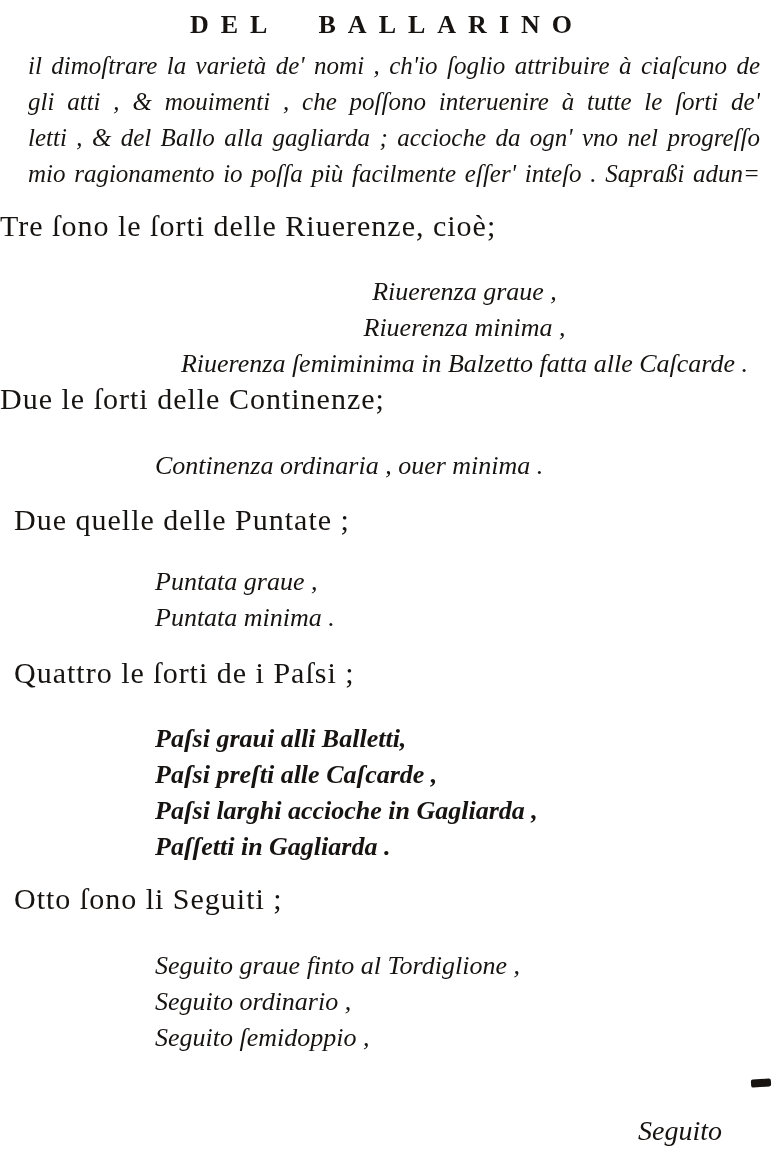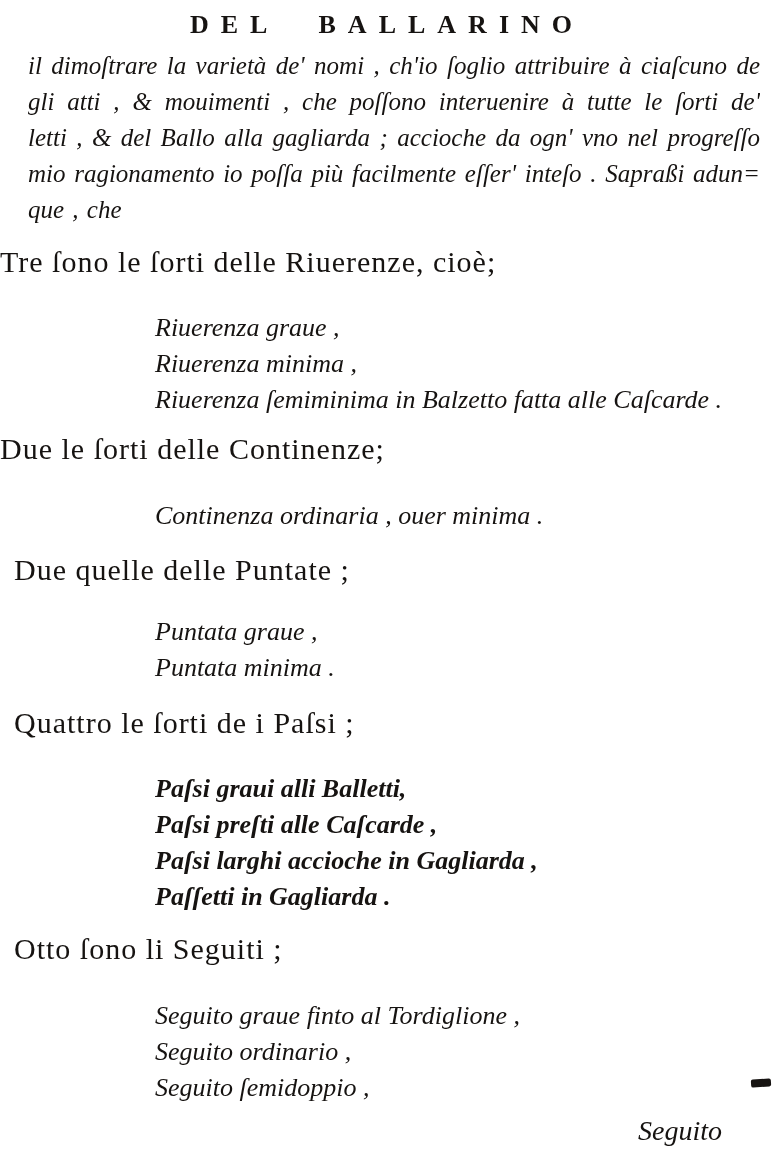--- a/index.html
+++ b/index.html
@@ -47,22 +47,22 @@
     white-space: nowrap;
   }
   h2.nudge { transform: translateX(14px); }
   .list { margin-left: 155px; }
   .item {
     font-style: italic;
     font-size: 26px;
     line-height: 36px;
     white-space: nowrap;
   }
-  .sec1 h2 { margin-top: 17px; } .sec1 .list { margin-top: 31px; }
-  .sec2 h2 { margin-top: 14px; } .sec2 .list { margin-top: 32px; }
+  .sec1 h2 { margin-top: 17px; } .sec1 .list { margin-top: 31px; text-align: center; }
+  .sec2 h2 { } .sec2 .list { margin-top: 32px; }
   .sec3 h2 { margin-top: 19px; } .sec3 .list { margin-top: 27px; }
   .sec4 h2 { margin-top: 20px; } .sec4 .list { margin-top: 31px; font-weight: bold; }
   .sec5 h2 { margin-top: 17px; } .sec5 .list { margin-top: 32px; }
   .catchword {
     position: absolute;
     top: 1113px;
     right: 52px;
     font-style: italic;
     font-size: 28px;
     line-height: 36px;
@@ -83,21 +83,20 @@
 
 <div class="page">
 
   <div class="running-header">DEL BALLARINO</div>
 
   <div class="paragraph">
     <div class="par-line">il dimoſtrare la varietà de' nomi , ch'io ſoglio attribuire à ciaſcuno de</div>
     <div class="par-line">gli atti , &amp; mouimenti , che poſſono interuenire à tutte le ſorti de' Bal=</div>
     <div class="par-line">letti , &amp; del Ballo alla gagliarda ; accioche da ogn' vno nel progreſſo del</div>
     <div class="par-line">mio ragionamento io poſſa più facilmente eſſer' inteſo . Sapraßi adun=</div>
-    <div class="par-line last">que , che</div>
   </div>
 
   <section class="sec sec1">
     <h2 class="heading">Tre ſono le ſorti delle Riuerenze, cioè;</h2>
     <div class="list">
       <div class="item">Riuerenza graue ,</div>
       <div class="item">Riuerenza minima ,</div>
       <div class="item">Riuerenza ſemiminima in Balzetto fatta alle Caſcarde .</div>
     </div>
   </section>

